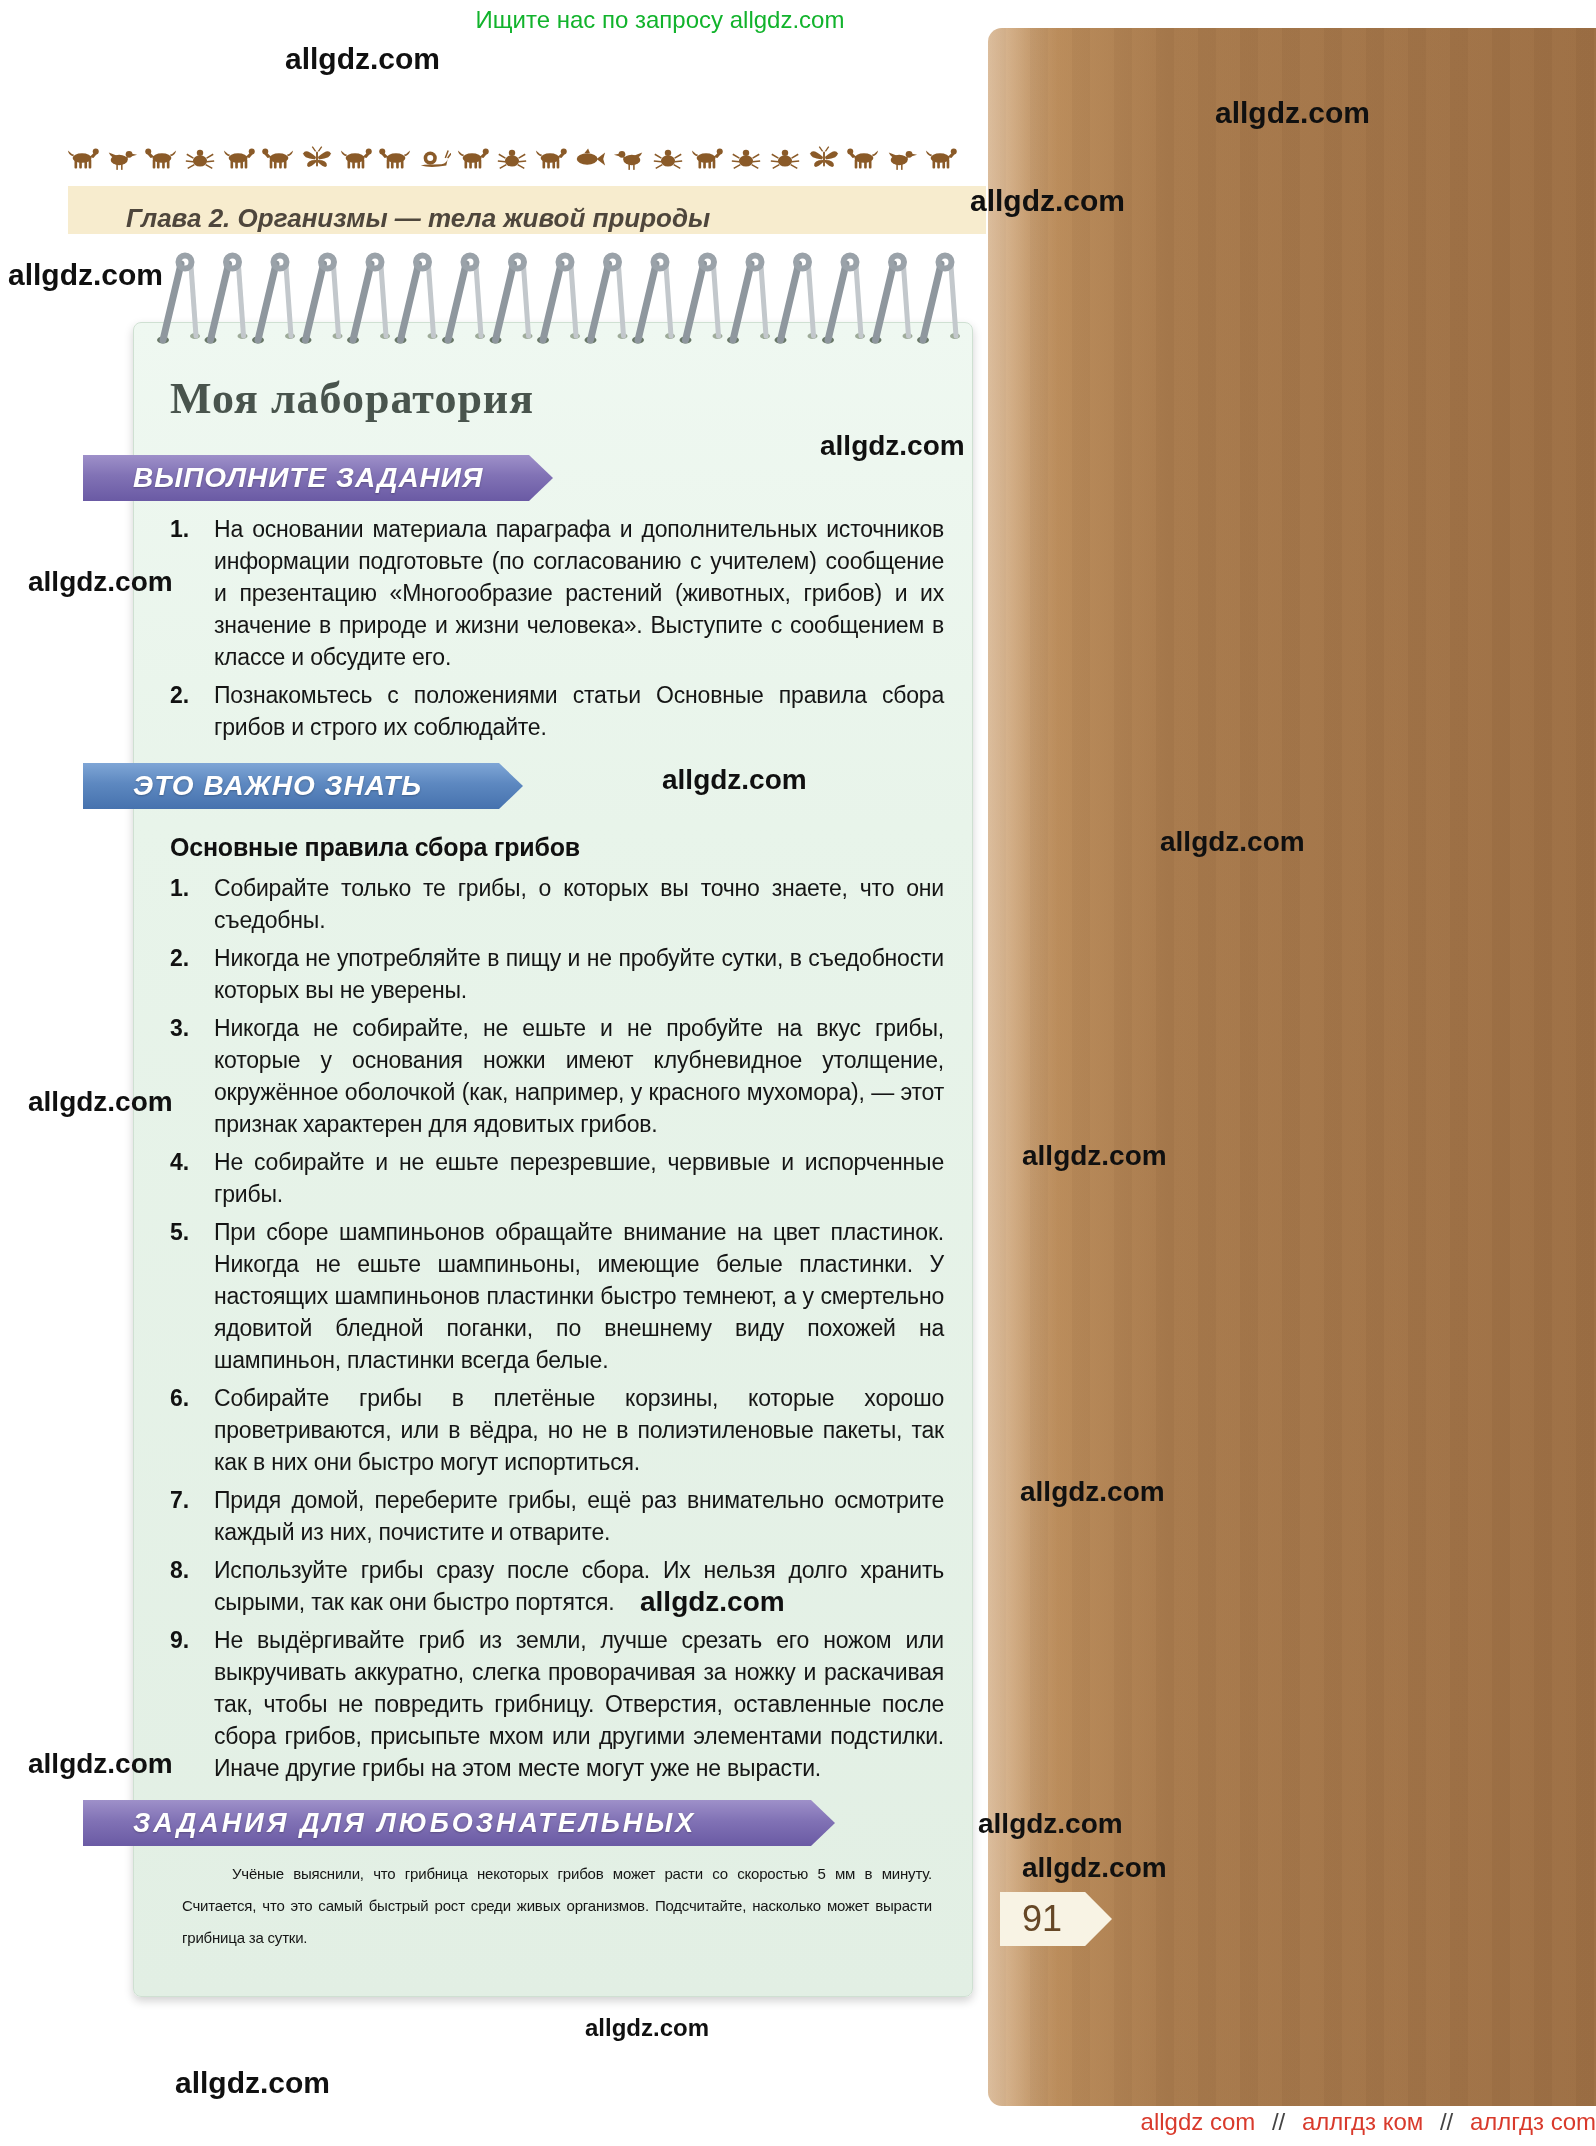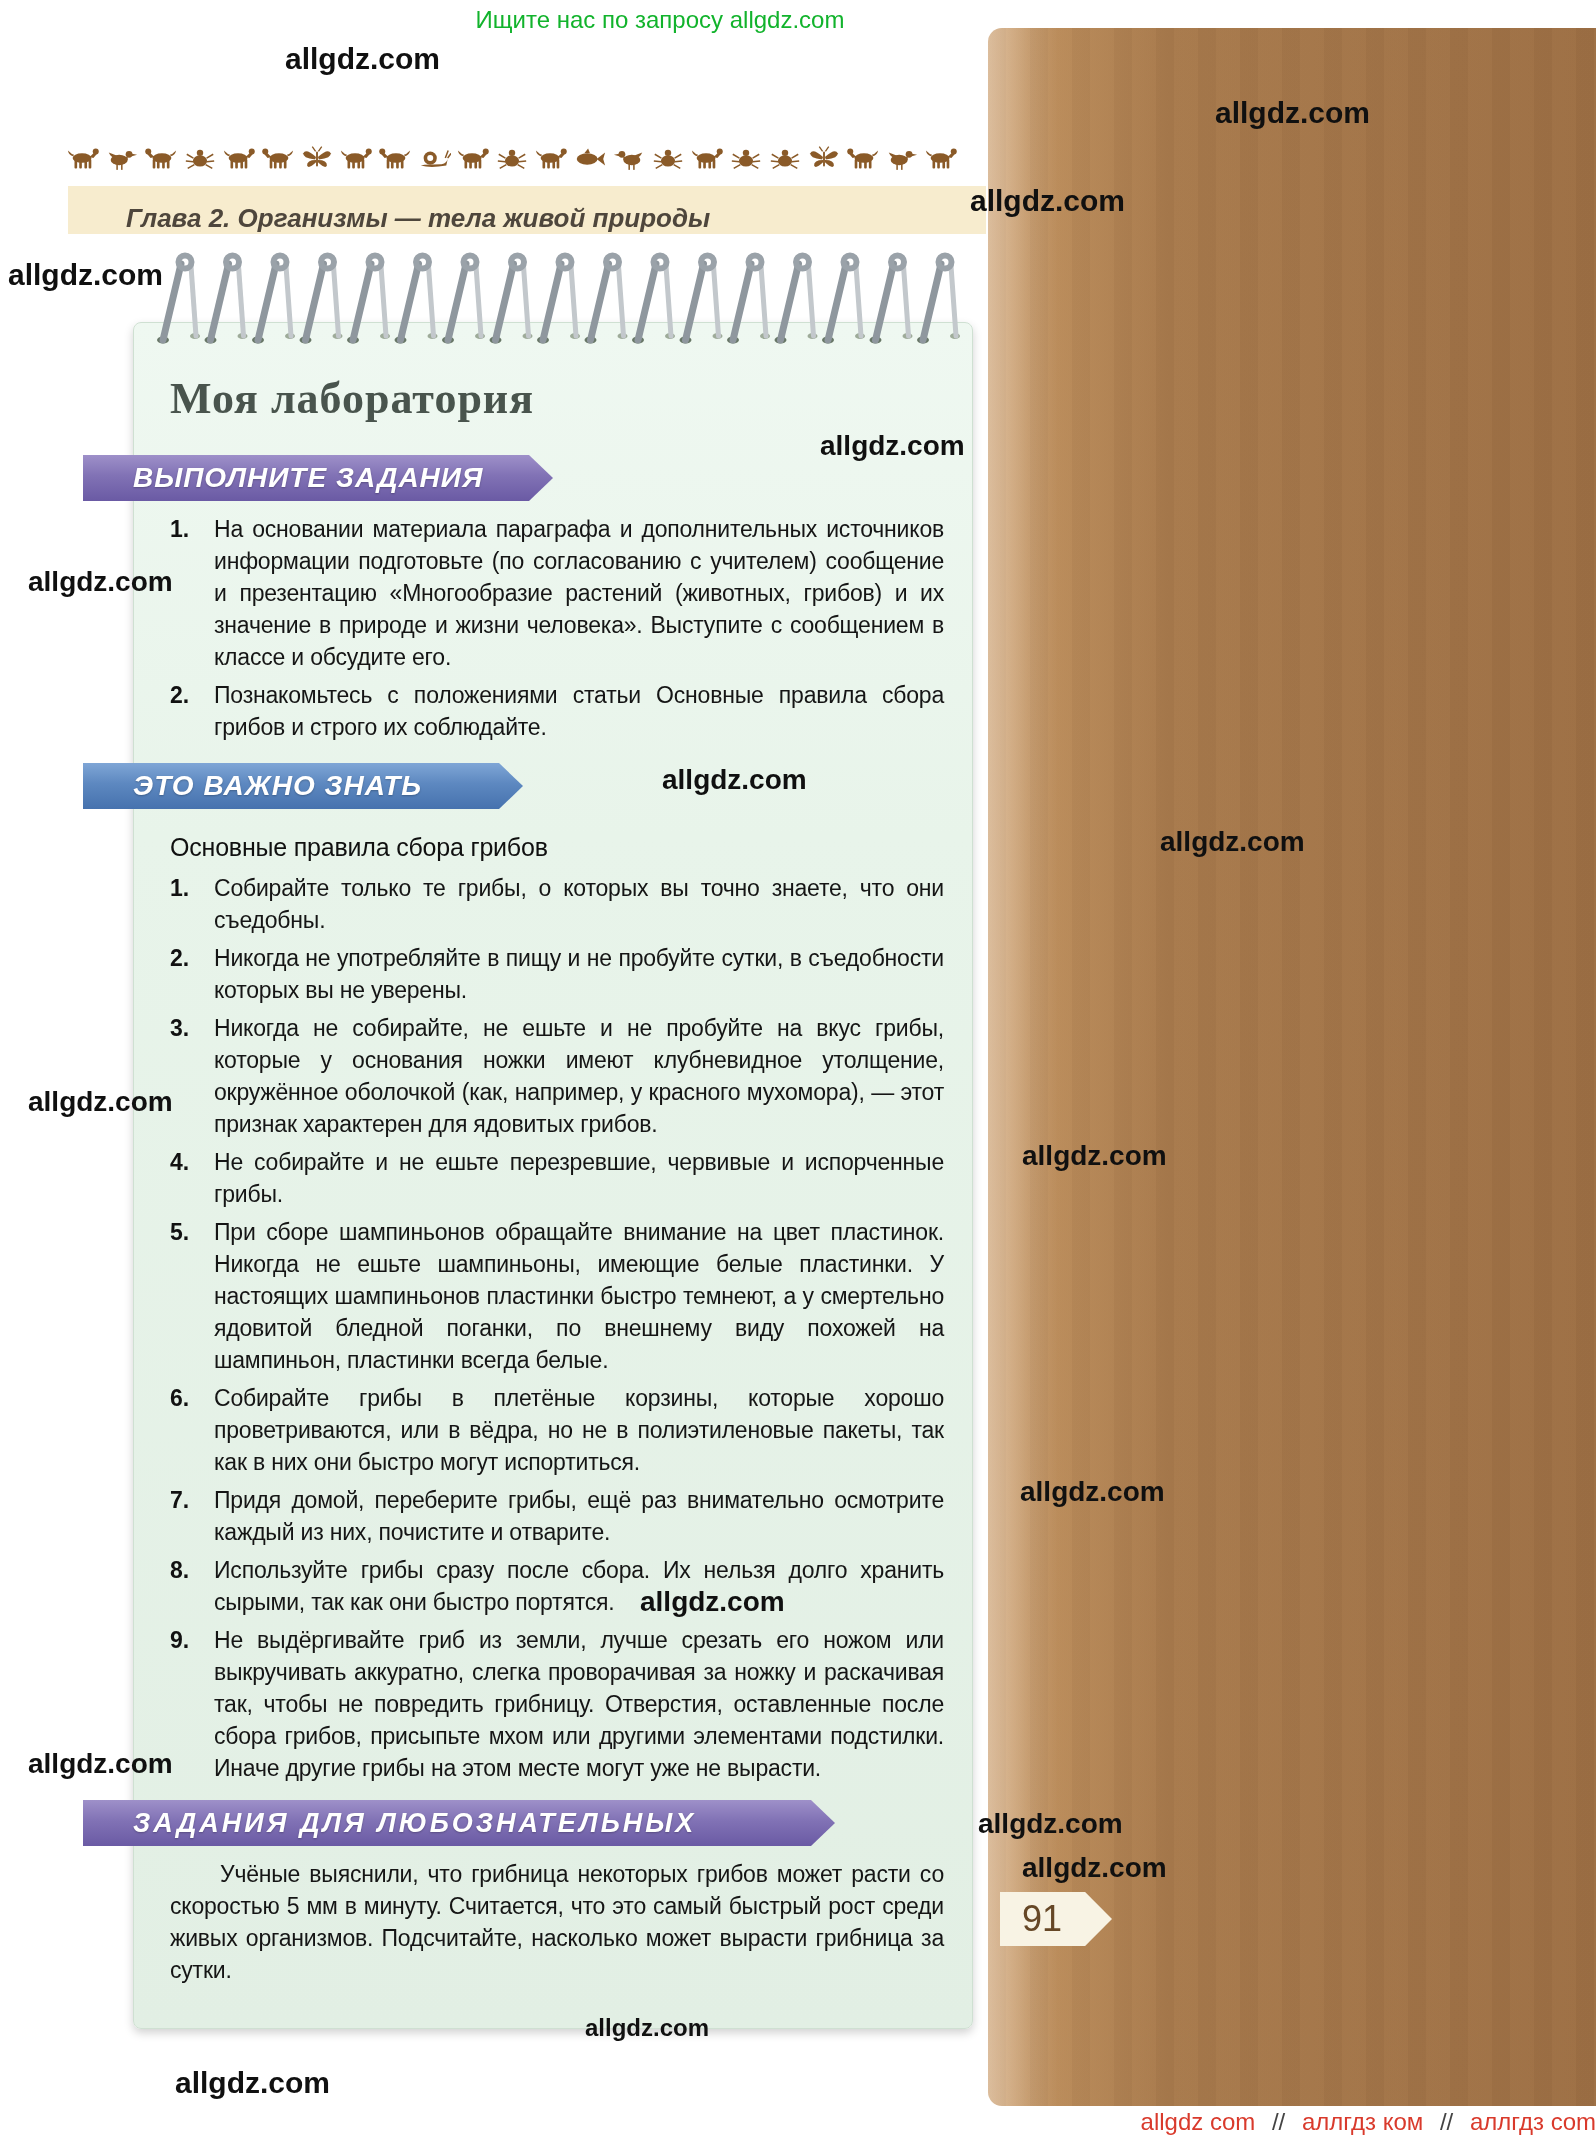--- a/index.html
+++ b/index.html
@@ -51,23 +51,23 @@
   .ribbon.wide{width:752px;margin-top:16px;letter-spacing:3px;font-size:27px;
     background:linear-gradient(180deg,#9e90c9 0%,#8172b5 45%,var(--accent-purple,#6a5aa4) 100%);}
 
   .list{margin-top:12px;}
   #rules-list{margin-top:10px;}
   .li{display:flex;margin-bottom:6px;}
   .li .num{flex:0 0 44px;font-weight:bold;font-size:23px;line-height:32px;color:#111;}
   .li .txt{flex:1;font-size:23px;line-height:32px;text-align:justify;
     letter-spacing:-0.2px;color:#151515;}
 
-  .rules-heading{margin:24px 0 0;font-size:25px;font-weight:normal;color:#101010;letter-spacing:-0.2px;}
-
-  .curious-text{margin:12px 0 0;font-size:23px;line-height:32px;text-align:justify;
+  .rules-heading{margin:24px 0 0;font-size:25px;font-weight:bold;color:#101010;letter-spacing:-0.2px;}
+
+  .curious-text{margin:12px 12px 0;font-size:15px;line-height:32px;text-align:justify;
     text-indent:50px;letter-spacing:-0.2px;color:#151515;}
 
   .wm{position:absolute;z-index:30;white-space:nowrap;font-weight:bold;color:#101010;}
 
   .bottom-banner{position:absolute;top:2108px;left:0;width:100%;text-align:right;
     font-size:24px;z-index:30;}
   .bottom-banner .red{color:var(--banner-red,#d93a2c);}
   .bottom-banner .sep{color:#444;margin:0 10px;}
 </style>
 </head>

